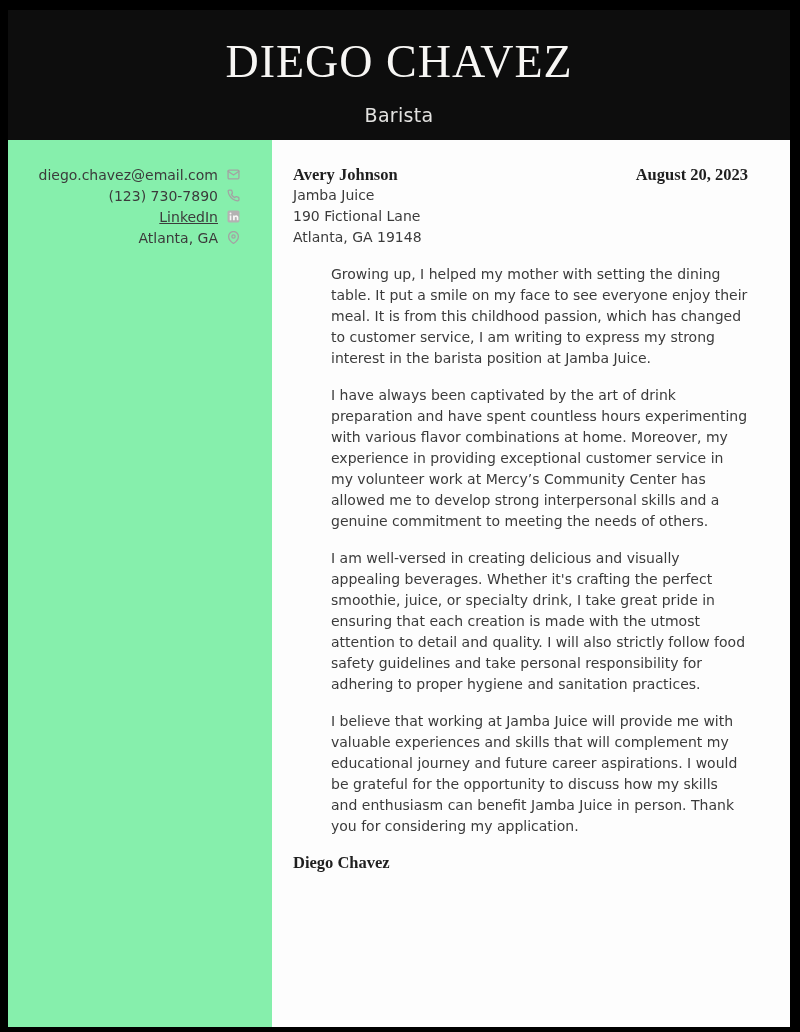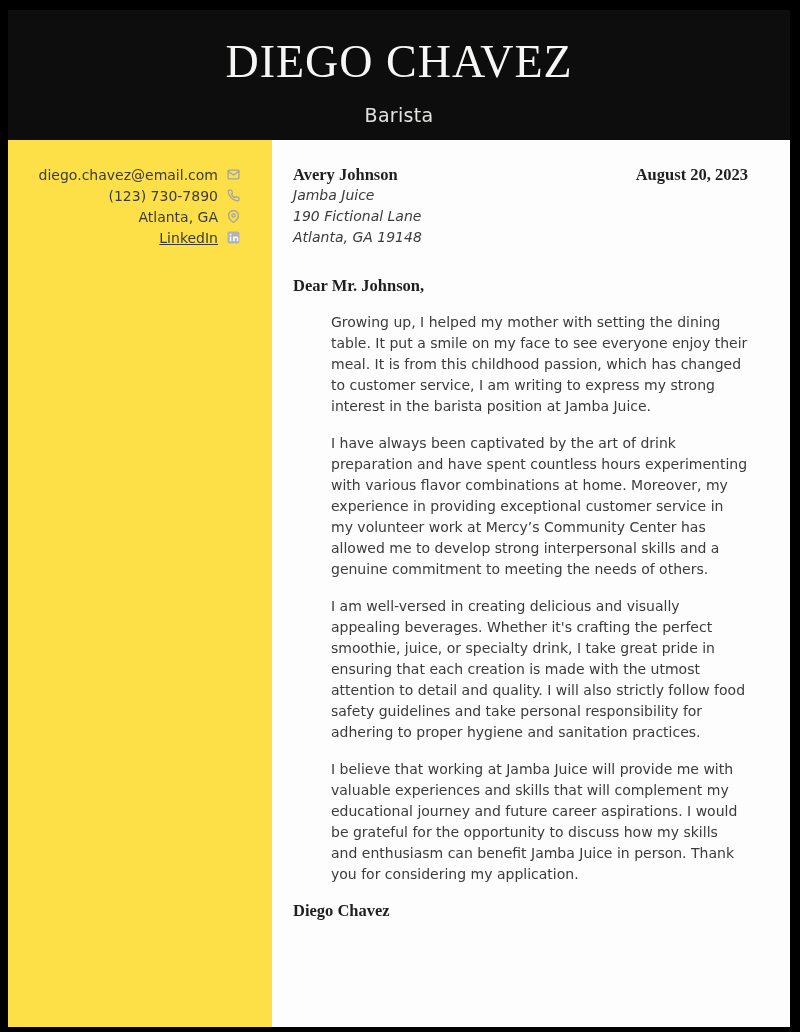--- a/index.html
+++ b/index.html
@@ -41,21 +41,21 @@
     margin-top: 18px;
     letter-spacing: 0.3px;
   }
 
   
   .body-row { flex: 1 1 auto; display: flex; min-height: 0; }
 
   .sidebar {
     width: 264px;
     flex: 0 0 264px;
-    background: #fde047;
+    background: #86efac;
     padding: 24px 32px 0 10px;
   }
   .contact-row {
     display: flex;
     justify-content: flex-end;
     align-items: center;
     gap: 9px;
     height: 21px;
     font-size: 14px;
     color: #3b3b3b;
@@ -72,21 +72,21 @@
   }
 
   .top-line { display: flex; justify-content: space-between; align-items: flex-start; }
   .serif-bold {
     font-family: "Liberation Serif", "DejaVu Serif", serif;
     font-weight: 700;
     font-size: 16.5px;
     color: #1f1f1f;
     line-height: 21px;
   }
-  .addr { font-size: 14px; line-height: 21px; color: #3b3b3b; font-style: italic; }
+  .addr { font-size: 14px; line-height: 21px; color: #3b3b3b; }
 
   .salutation { margin-top: 27px; }
 
   .letter-body p {
     font-size: 14px;
     line-height: 21px;
     margin-top: 16px;
     color: #3b3b3b;
     margin-left: 38px;
   }
@@ -121,56 +121,55 @@
         <div class="contact-row">
           <span>(123) 730-7890</span>
           <span class="icon">
             <svg viewBox="0 0 24 24" fill="none" stroke="#a3a3a3" stroke-width="2.4" stroke-linecap="round" stroke-linejoin="round">
               <path d="M22 16.92v3a2 2 0 0 1-2.18 2 19.79 19.79 0 0 1-8.63-3.07 19.5 19.5 0 0 1-6-6 19.79 19.79 0 0 1-3.07-8.67A2 2 0 0 1 4.11 2h3a2 2 0 0 1 2 1.72c.127.96.361 1.903.7 2.81a2 2 0 0 1-.45 2.11L8.09 9.91a16 16 0 0 0 6 6l1.27-1.27a2 2 0 0 1 2.11-.45c.907.339 1.85.573 2.81.7A2 2 0 0 1 22 16.92z"></path>
             </svg>
           </span>
         </div>
 
         <div class="contact-row">
-          <span>Atlanta, GA</span>
-          <span class="icon">
-            <svg viewBox="0 0 24 24" fill="none" stroke="#a3a3a3" stroke-width="2.4" stroke-linecap="round" stroke-linejoin="round">
-              <path d="M21 10c0 7-9 13-9 13s-9-6-9-13a9 9 0 0 1 18 0z"></path>
-              <circle cx="12" cy="10" r="3"></circle>
-            </svg>
-          </span>
-        </div>
-
-        <div class="contact-row">
           <span class="contact-link">LinkedIn</span>
           <span class="icon">
             <svg viewBox="0 0 24 24">
               <rect x="1" y="1" width="22" height="22" rx="3" fill="#b3b2b2"></rect>
               <rect x="5" y="10" width="3" height="9" fill="#f6f5f5"></rect>
               <circle cx="6.5" cy="6.5" r="1.8" fill="#f6f5f5"></circle>
               <path d="M11 10h3v1.3c.6-.9 1.7-1.5 3-1.5 2.2 0 4 1.8 4 4V19h-3v-4.5c0-1-.8-1.8-1.8-1.8S14.4 13.5 14.4 14.5V19H11z" fill="#f6f5f5"></path>
+            </svg>
+          </span>
+        </div>
+
+        <div class="contact-row">
+          <span>Atlanta, GA</span>
+          <span class="icon">
+            <svg viewBox="0 0 24 24" fill="none" stroke="#a3a3a3" stroke-width="2.4" stroke-linecap="round" stroke-linejoin="round">
+              <path d="M21 10c0 7-9 13-9 13s-9-6-9-13a9 9 0 0 1 18 0z"></path>
+              <circle cx="12" cy="10" r="3"></circle>
             </svg>
           </span>
         </div>
 
       </div>
 
       <div class="content">
 
         <div class="top-line">
           <div>
             <div class="serif-bold">Avery Johnson</div>
             <div class="addr">Jamba Juice</div>
             <div class="addr">190 Fictional Lane</div>
             <div class="addr">Atlanta, GA 19148</div>
           </div>
           <div class="serif-bold">August 20, 2023</div>
         </div>
 
-        <div class="serif-bold salutation">Dear Mr. Johnson,</div>
 
         <div class="letter-body">
           <p>Growing up, I helped my mother with setting the dining table. It put a smile on my face to see everyone enjoy their meal. It is from this childhood passion, which has changed to customer service, I am writing to express my strong interest in the barista position at Jamba Juice.</p>
           <p>I have always been captivated by the art of drink preparation and have spent countless hours experimenting with various flavor combinations at home. Moreover, my experience in providing exceptional customer service in my volunteer work at Mercy’s Community Center has allowed me to develop strong interpersonal skills and a genuine commitment to meeting the needs of others.</p>
           <p>I am well-versed in creating delicious and visually appealing beverages. Whether it's crafting the perfect smoothie, juice, or specialty drink, I take great pride in ensuring that each creation is made with the utmost attention to detail and quality. I will also strictly follow food safety guidelines and take personal responsibility for adhering to proper hygiene and sanitation practices.</p>
           <p>I believe that working at Jamba Juice will provide me with valuable experiences and skills that will complement my educational journey and future career aspirations. I would be grateful for the opportunity to discuss how my skills and enthusiasm can benefit Jamba Juice in person. Thank you for considering my application.</p>
         </div>
 
         <div class="serif-bold signature">Diego Chavez</div>
 

